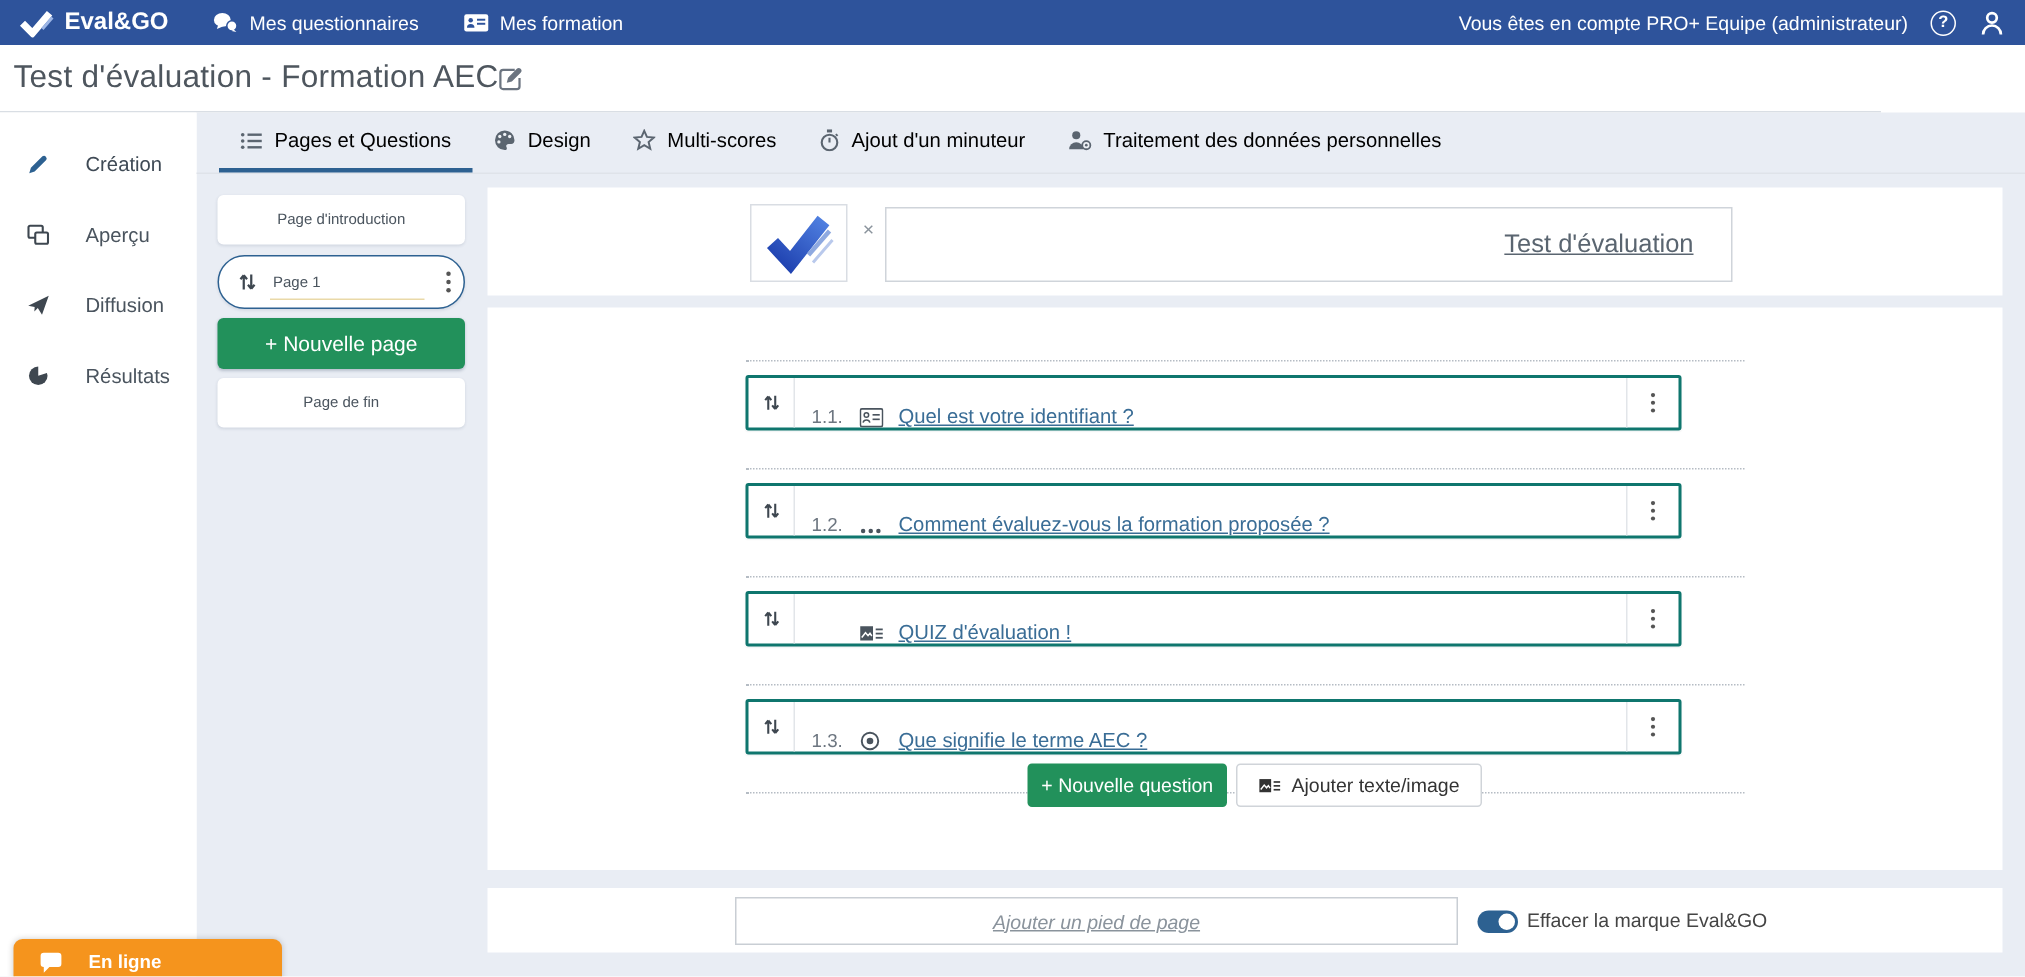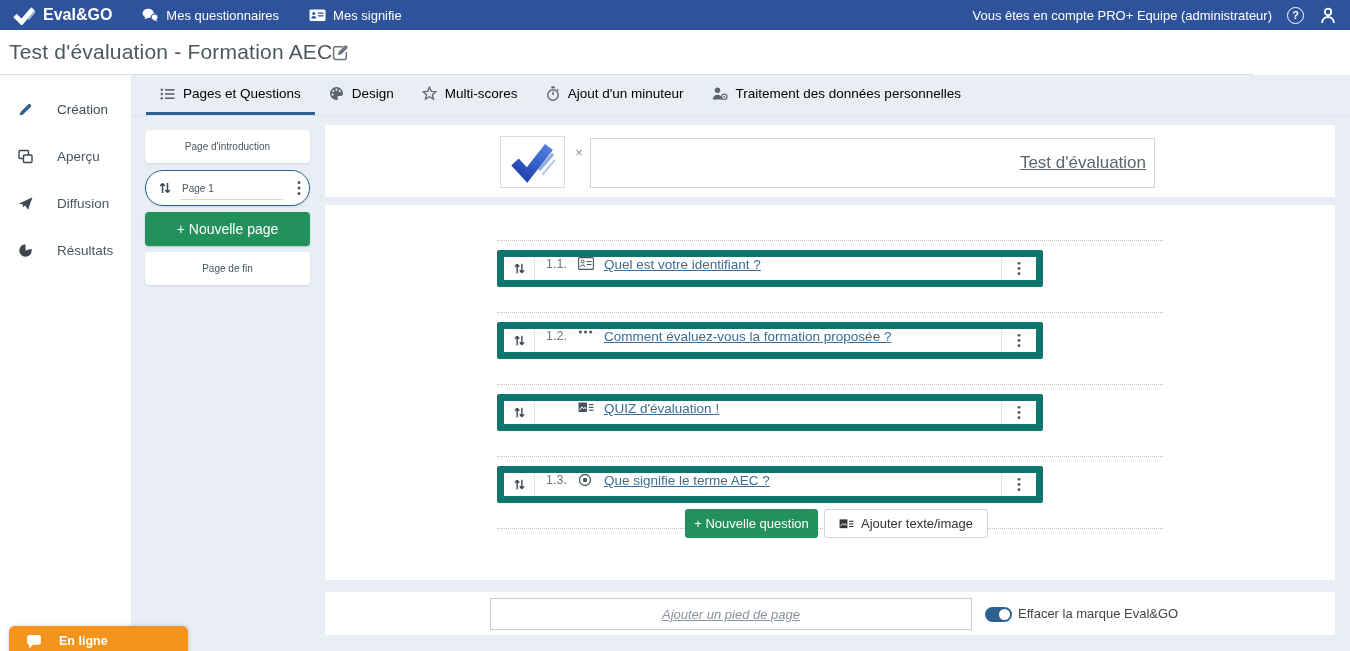--- a/index.html
+++ b/index.html
@@ -45,25 +45,25 @@
   .btn-newpage{position:absolute;left:145px;top:212px;width:165px;height:34px;background:#22915b;color:#fff;border:none;border-radius:4px;font-size:14px;font-family:inherit;cursor:pointer;box-shadow:0 1px 2px rgba(40,60,90,.25)}
 
   
   .card{position:absolute;background:#fff}
   .card.header-card{left:325px;top:125px;width:1010px;height:72px}
   .card.questions-card{left:325px;top:205px;width:1010px;height:375px}
   .card.footer-card{left:325px;top:592px;width:1010px;height:43px}
 
   .logo-box{position:absolute;left:175px;top:11px;width:65px;height:52px;border:1px solid #d9dde3;display:flex;align-items:center;justify-content:center;cursor:pointer}
   .logo-close{position:absolute;left:247px;top:20px;width:14px;height:14px;color:#8a939c;font-size:13px;display:flex;align-items:center;justify-content:center;cursor:pointer}
-  .survey-title-box{position:absolute;left:265px;top:13px;width:565px;height:50px;border:1px solid #cfd4da;display:flex;align-items:center;justify-content:flex-end;padding-right:8px;cursor:text}
+  .survey-title-box{position:absolute;left:265px;top:13px;width:565px;height:50px;border:1px solid #cfd4da;display:flex;align-items:center;justify-content:flex-end;padding-right:25px;cursor:text}
   .survey-title-box span{font-size:17px;color:#5a6570;text-decoration:underline}
 
   .dotline{position:absolute;left:172px;width:666px;border-top:1px dotted #b5bcc4}
-  .qrow{position:absolute;left:172px;width:546px;height:37px;background:#fff;border:7px solid #0f766e;border-radius:2px;display:flex;align-items:flex-start;box-shadow:0 1px 1px rgba(40,60,90,.06)}
+  .qrow{position:absolute;left:172px;width:624px;height:37px;background:#fff;border:2px solid #0f766e;border-radius:2px;display:flex;align-items:flex-end;box-shadow:0 1px 1px rgba(40,60,90,.06)}
   .qrow .drag{width:31px;height:100%;display:flex;align-items:center;justify-content:center;color:#3e4750;border-right:1px solid #e2e5e9;cursor:grab}
   .qrow .num{width:32px;margin-left:11px;font-size:12.5px;color:#6d7680}
   .qrow .tic{width:26px;color:#4a545e;display:flex;align-items:center}
   .qrow .qlink{font-size:13.5px;color:#3a6d96;text-decoration:underline;cursor:pointer}
   .qrow .sp{flex:1}
   .qrow .kebab{width:35px;height:100%;display:flex;align-items:center;justify-content:center;color:#555;border-left:1px solid #e2e5e9;cursor:pointer}
 
   .btn-newq{position:absolute;left:360px;top:304px;width:133px;height:29px;background:#22915b;color:#fff;border:none;border-radius:3px;font-size:13px;font-family:inherit;cursor:pointer}
   .btn-addtext{position:absolute;left:499px;top:304px;width:164px;height:29px;background:#fff;color:#333;border:1px solid #d0d4d9;border-radius:3px;font-size:13px;font-family:inherit;cursor:pointer;display:flex;align-items:center;justify-content:center;gap:7px}
 
@@ -99,21 +99,21 @@
       <span>Mes questionnaires</span>
     </div>
     <div class="nav-item">
       <svg width="17" height="14" viewBox="0 0 17 14">
         <rect x="0.5" y="1.5" width="16" height="11.5" rx="1.5" fill="#fff"></rect>
         <circle cx="4.8" cy="5.5" r="1.5" fill="#2e539b"></circle>
         <path d="M2.3 10.5 a2.5 2.5 0 0 1 5 0 z" fill="#2e539b"></path>
         <rect x="9" y="4.5" width="5.5" height="1.3" fill="#2e539b"></rect>
         <rect x="9" y="7.2" width="5.5" height="1.3" fill="#2e539b"></rect>
       </svg>
-      <span>Mes signifie</span>
+      <span>Mes formation</span>
     </div>
     <div class="nav-right">
       <span>Vous êtes en compte PRO+ Equipe (administrateur)</span>
       <span class="help-circle">
           <span>?</span>
         </span>
       <svg width="18" height="17" viewBox="0 0 16 16">
         <circle cx="8" cy="4.6" r="3" stroke="#fff" stroke-width="1.7" fill="none"></circle>
         <path d="M2.4 15 a5.6 5.6 0 0 1 11.2 0" stroke="#fff" stroke-width="1.7" fill="none"></path>
       </svg>

